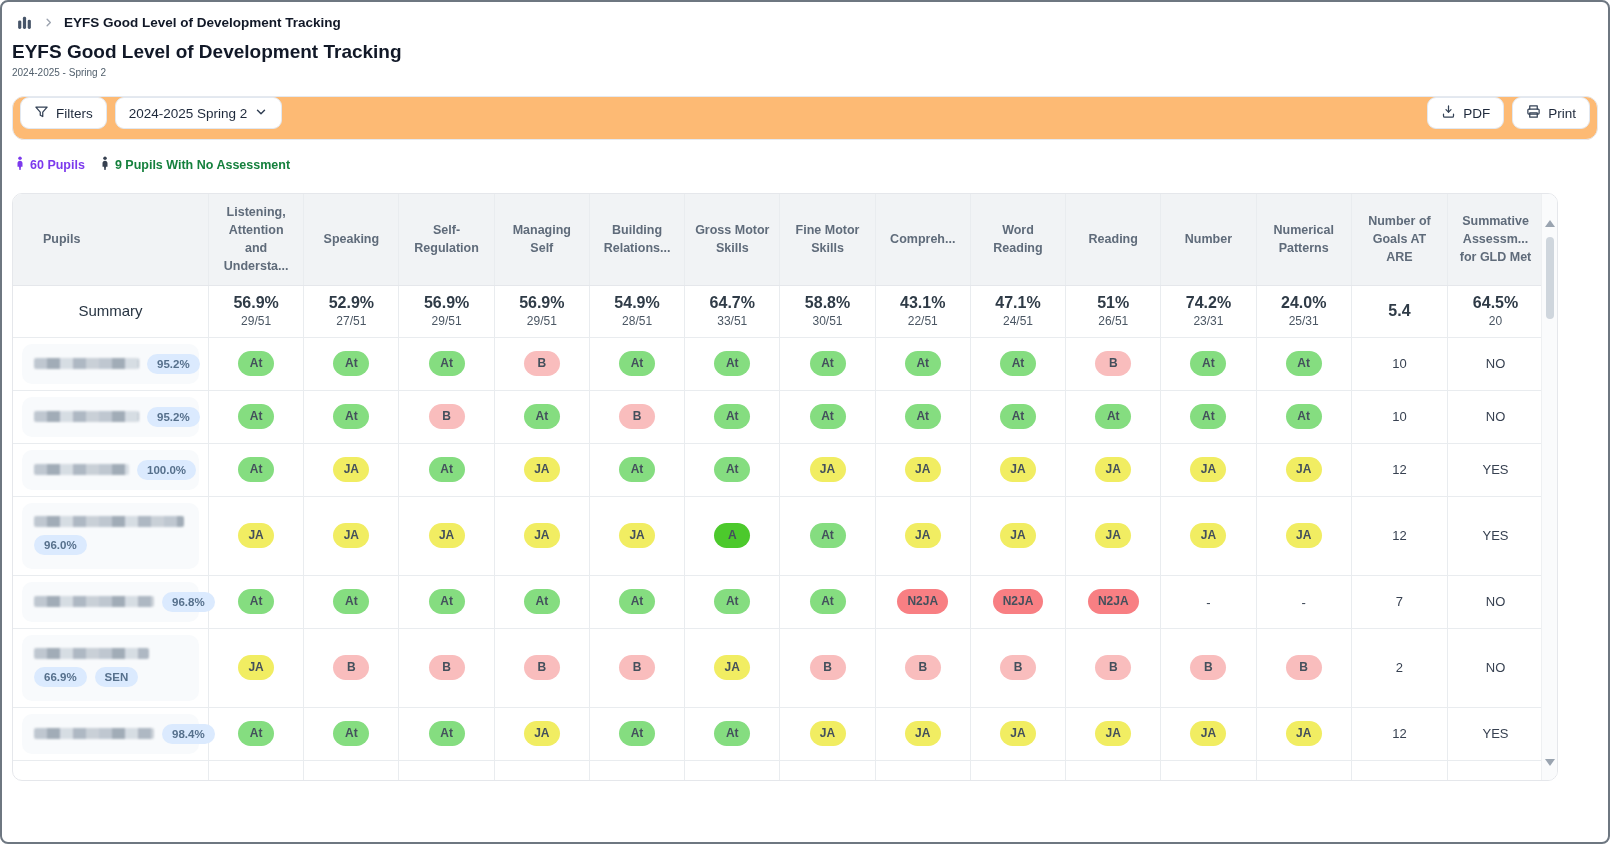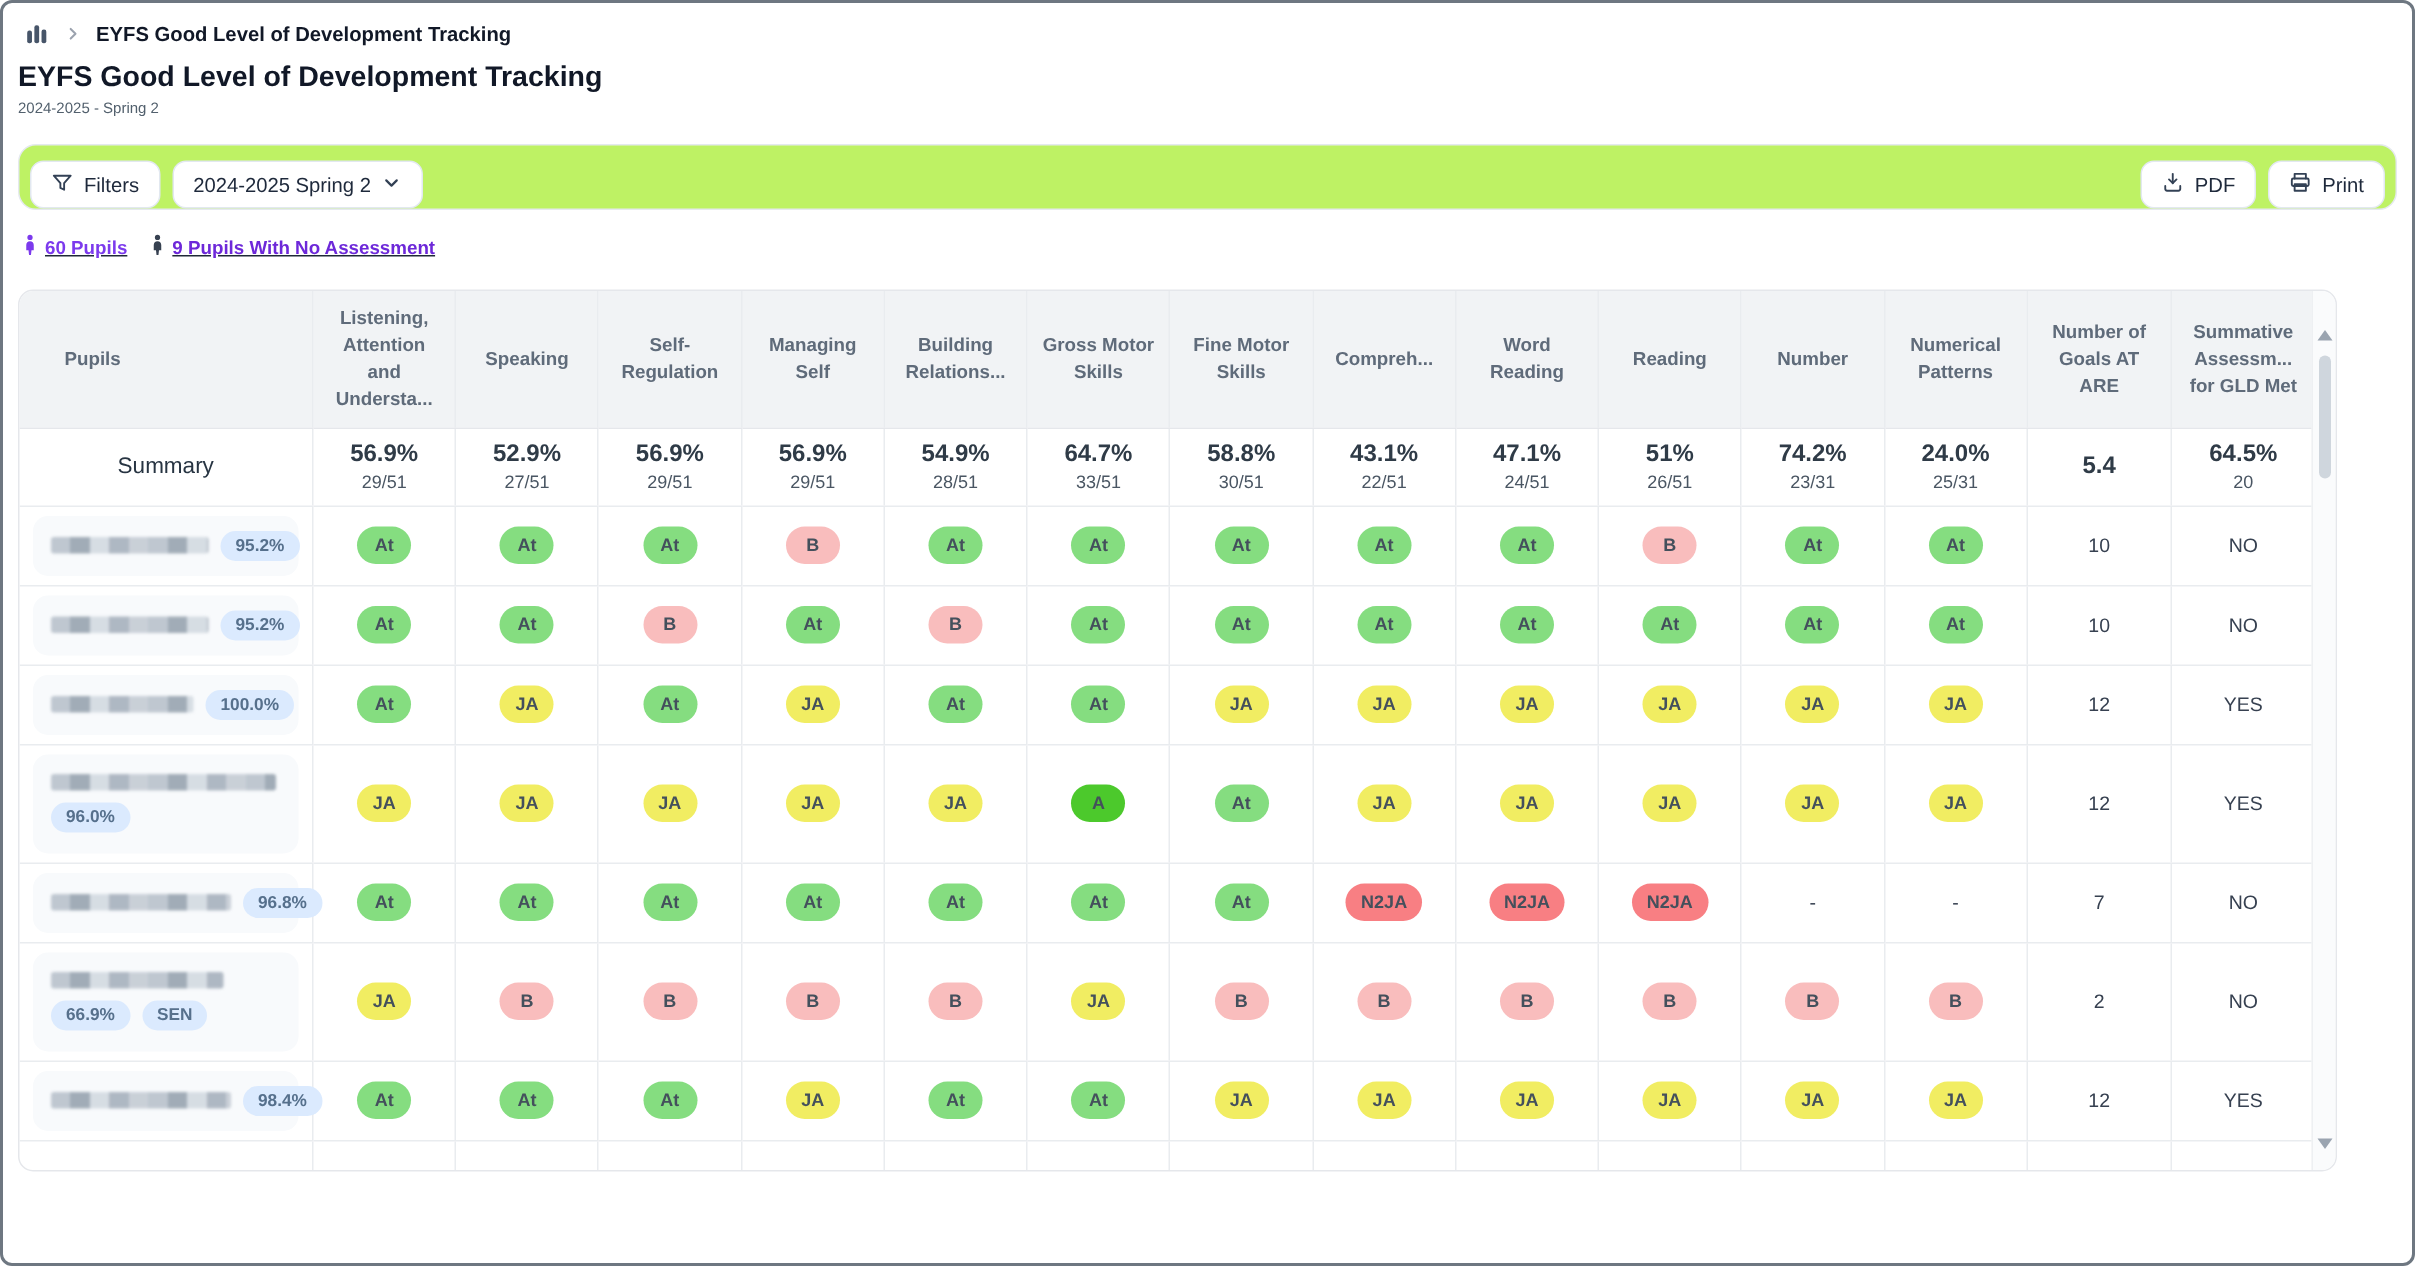--- a/index.html
+++ b/index.html
@@ -18,38 +18,38 @@
   .breadcrumb .crumb-sep { color:#9ca3af; font-size:14px; margin:0 2px; }
   .breadcrumb .crumb-label { font-size:13.5px; font-weight:700; color:#111827; cursor:pointer; }
   .icon-bars svg { display:block; }
   .page-title { font-size:19px; font-weight:700; color:#111827; padding:8px 14px 0 10px; }
   .page-subtitle { font-size:10px; color:#52606d; padding:4px 14px 0 10px; }
 
   
   .toolbar {
     margin:18px 10px 0 10px;
     border:1px solid #e5e9ef; border-radius:12px;
-    height:44px; display:flex; align-items:flex-end; justify-content:space-between;
-    padding:0 7px; background:#bef264;
+    height:44px; display:flex; align-items:flex-start; justify-content:space-between;
+    padding:0 7px; background:#fdba74;
   }
   .toolbar-left, .toolbar-right { display:flex; align-items:center; gap:8px; }
   .btn {
     display:inline-flex; align-items:center; gap:7px;
     border:1px solid #e2e8f0; border-radius:9px; background:#fff;
     height:32px; padding:0 13px; font-size:13.5px; color:#1e293b;
     font-family:inherit; cursor:pointer; font-weight:500;
   }
   .btn svg { flex:none; }
 
   
   .stats-row { display:flex; align-items:center; justify-content:space-between; margin:16px 12px 0 12px; }
-  .stats-left { display:flex; align-items:flex-end; gap:14px;text-decoration:underline; }
+  .stats-left { display:flex; align-items:flex-end; gap:14px; }
   .stat { display:inline-flex; align-items:center; gap:4px; font-size:12.5px; font-weight:700; }
   .stat.purple { color:#7c3aed; }
-  .stat.dark { color:#6d28d9; }
+  .stat.dark { color:#15803d; }
   .context-text { font-size:13px; color:#90a0b7; }
 
   
   .table-card {
     position:relative;
     margin:20px 0 0 10px;
     width:1546px; height:588px;
     border:1px solid #e5e7eb; border-radius:10px;
     overflow:hidden; background:#fff;
   }

